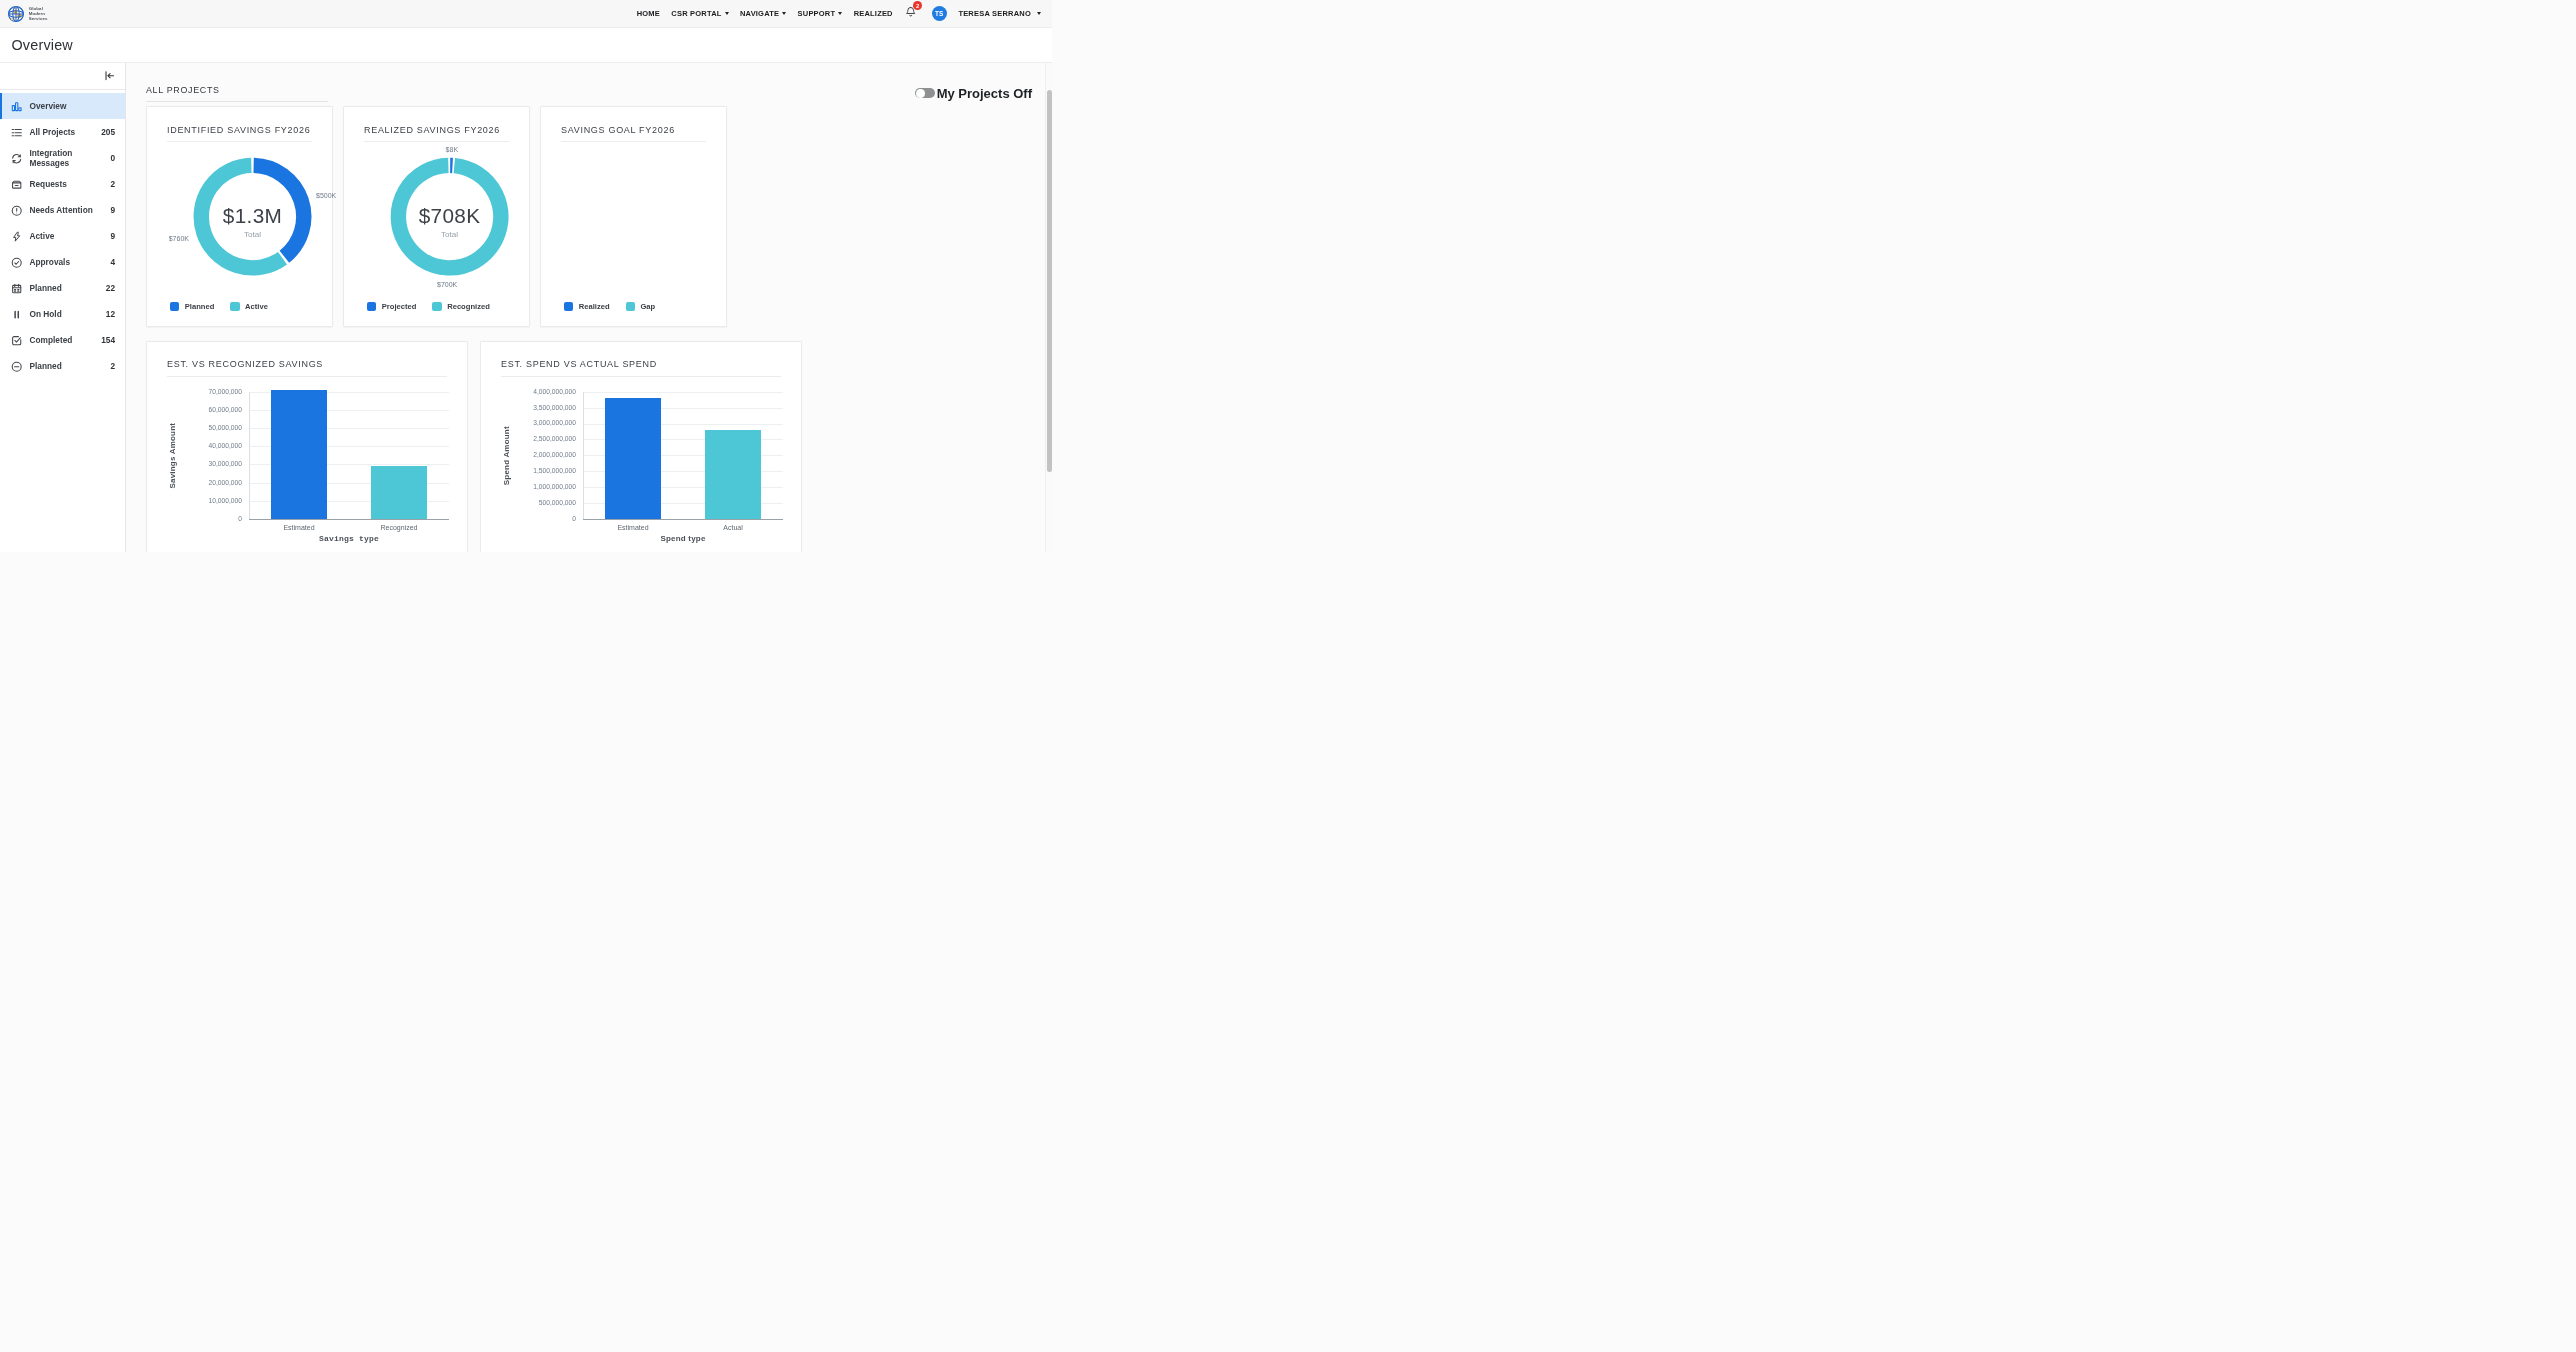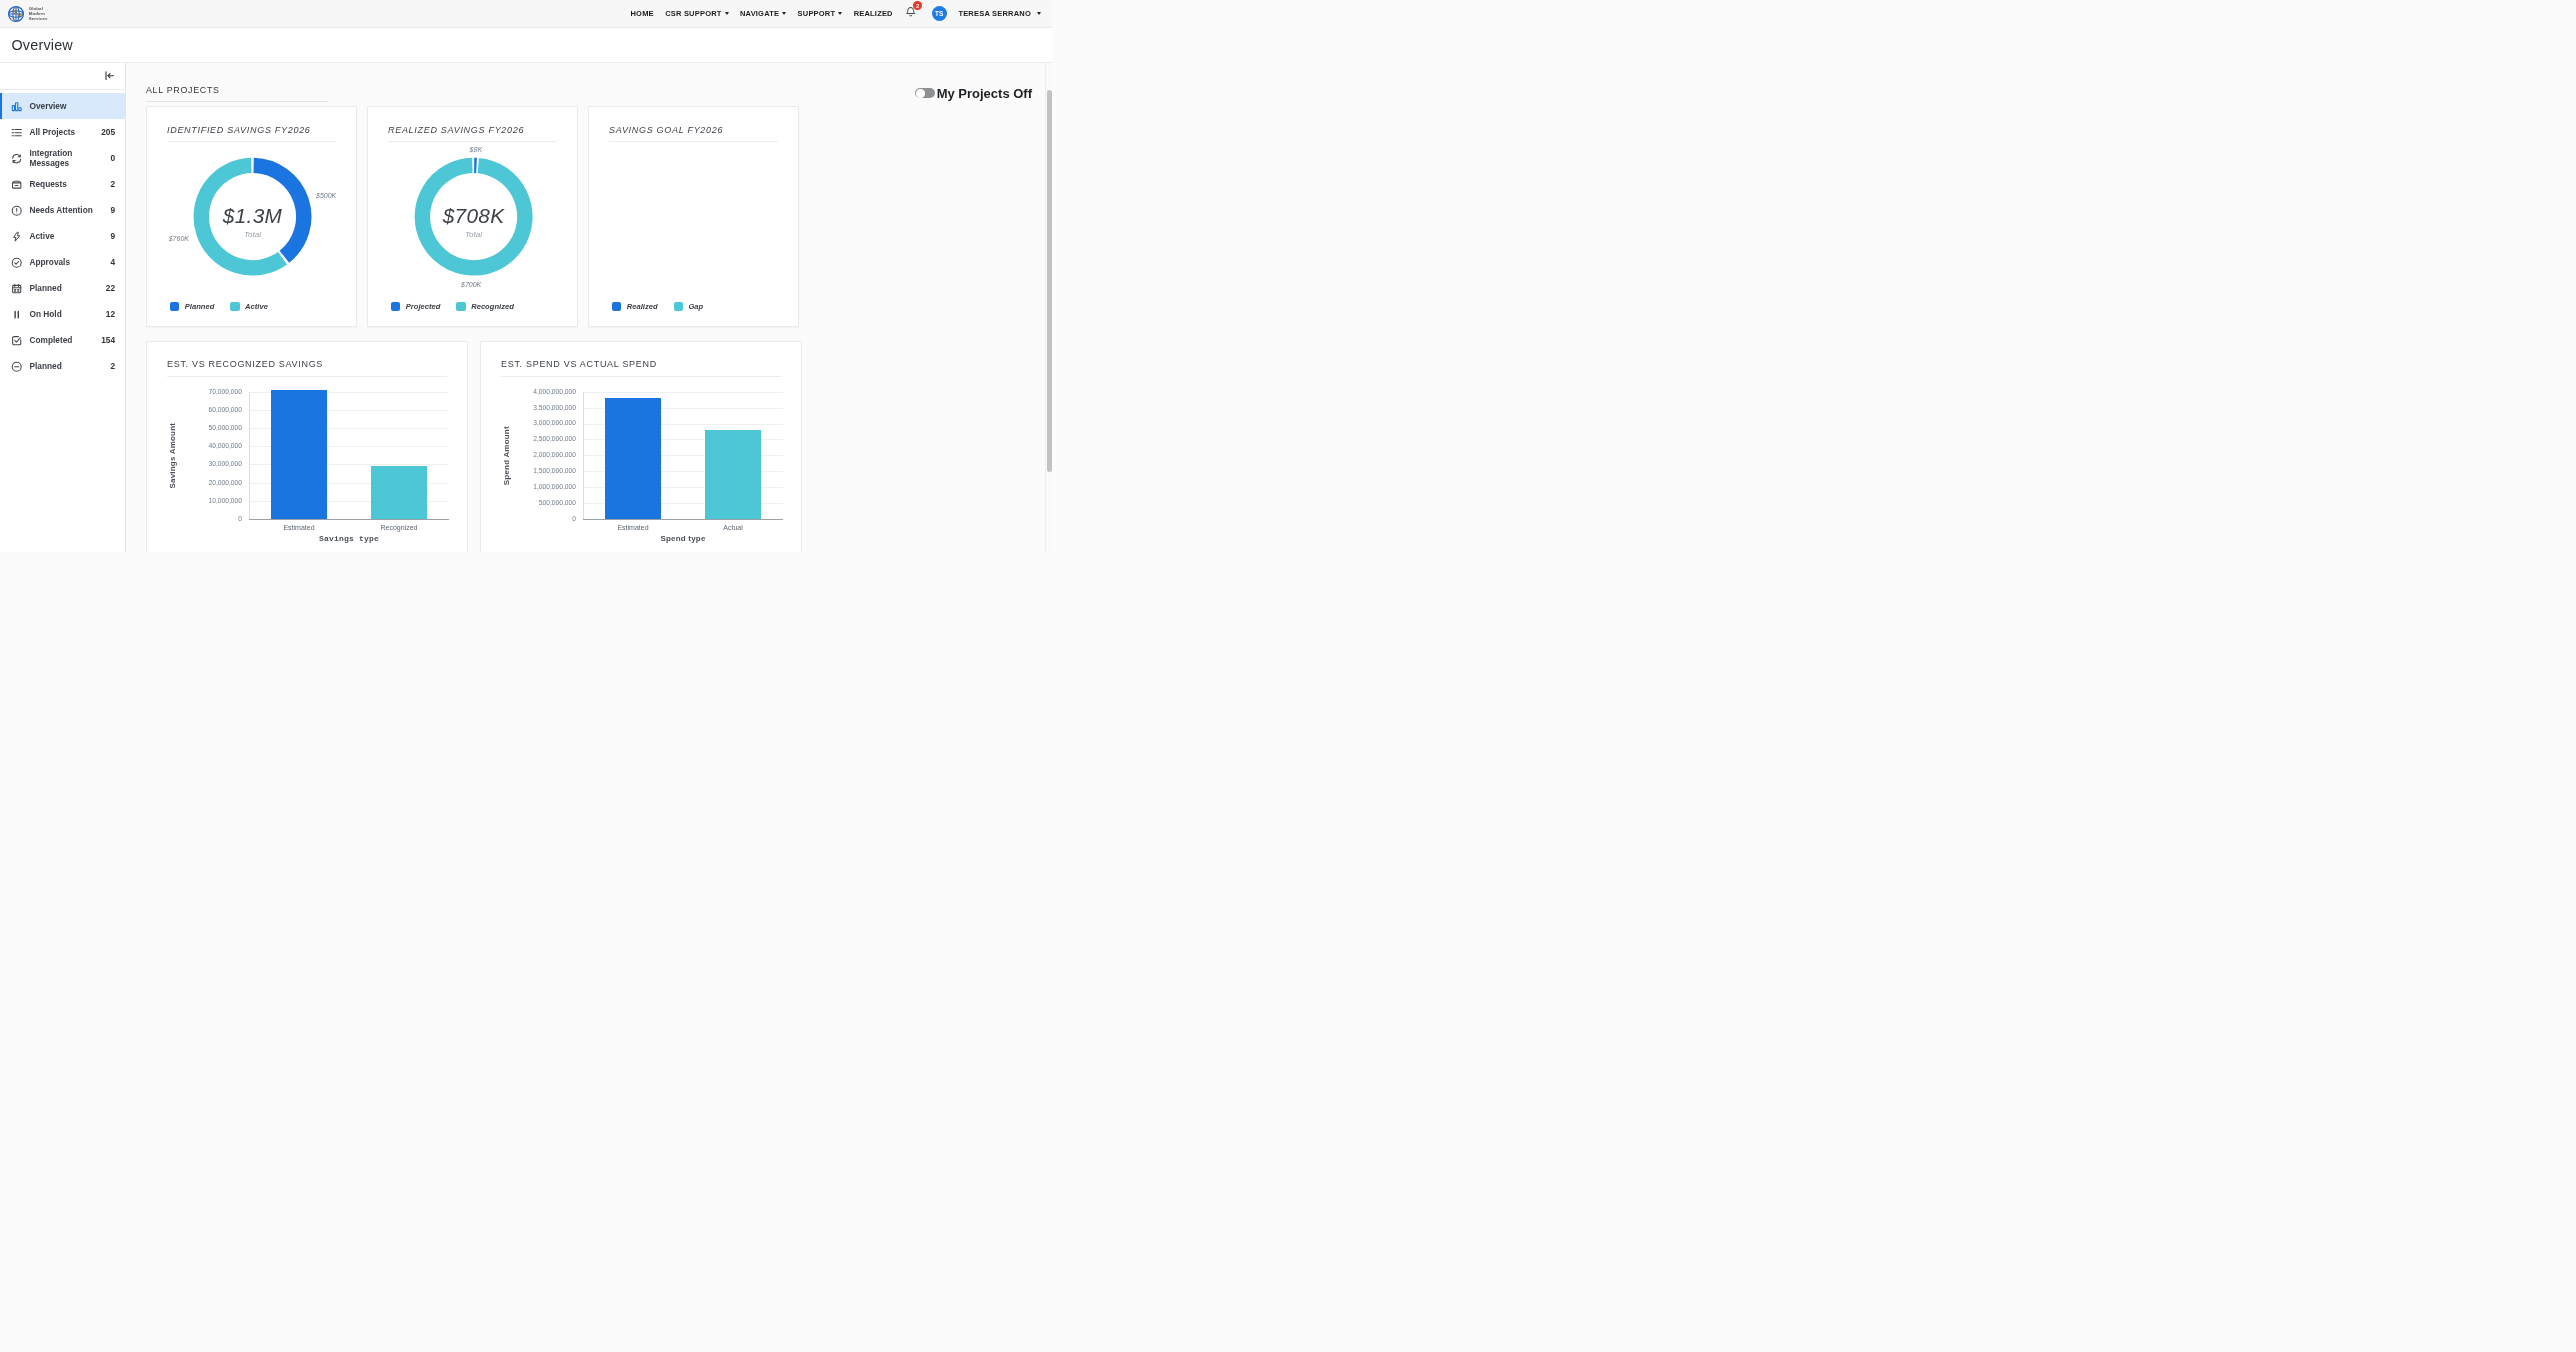--- a/index.html
+++ b/index.html
@@ -55,21 +55,21 @@
   .toggle-row { display:flex; align-items:center; gap:2px; margin-top:1.3px; cursor:pointer; }
   .pill { width:19.5px; height:10px; border-radius:5.4px; background:#8f9092; position:relative; }
   .knob { position:absolute; left:0.7px; top:0.7px; width:8.7px; height:8.7px; border-radius:50%; background:#fff; }
   .toggle-lbl { font-size:13px; color:#1e2124; font-weight:700; }
 
   .row { display:flex; }
   .row1 { margin-top:4px; gap:10px; }
   .row2 { margin-top:13.4px; gap:12px; }
   .card { background:#fff; border:0.7px solid #eaeaea; border-radius:1.3px;
           box-shadow:0 0.7px 1.3px rgba(0,0,0,.04); position:relative; }
-  .card.donut { width:211px; height:221px;font-style:italic; }
+  .card.donut { width:187px; height:221px; }
   .card.bars  { width:322px; height:231px; }
   .card-title { margin:17.4px 20px 0; font-size:9px; letter-spacing:0.7px; color:#3a3e45;
                 font-weight:500; white-space:nowrap; }
   .card-rule { margin:6.7px 20px 0; border-bottom:0.7px solid #ececec; }
 
   .legend { position:absolute; left:23px; bottom:14.8px; display:flex; gap:16px; align-items:center; }
   .lg { display:flex; align-items:center; gap:5.4px; font-size:7.6px; color:#3a3e44; font-weight:700; }
   .sw { width:9.4px; height:9.4px; border-radius:2px; }
 
   
@@ -124,21 +124,21 @@
         <div>Global</div>
         <div>Modern</div>
         <div>Services</div>
       </div>
     </div>
     <nav class="nav" id="nav-root">
         <a class="nav-item">
           <span>HOME</span>
         </a>
         <a class="nav-item">
-          <span>CSR SUPPORT</span>
+          <span>CSR PORTAL</span>
           <span class="caret"></span>
         </a>
         <a class="nav-item">
           <span>NAVIGATE</span>
           <span class="caret"></span>
         </a>
         <a class="nav-item">
           <span>SUPPORT</span>
           <span class="caret"></span>
         </a>

